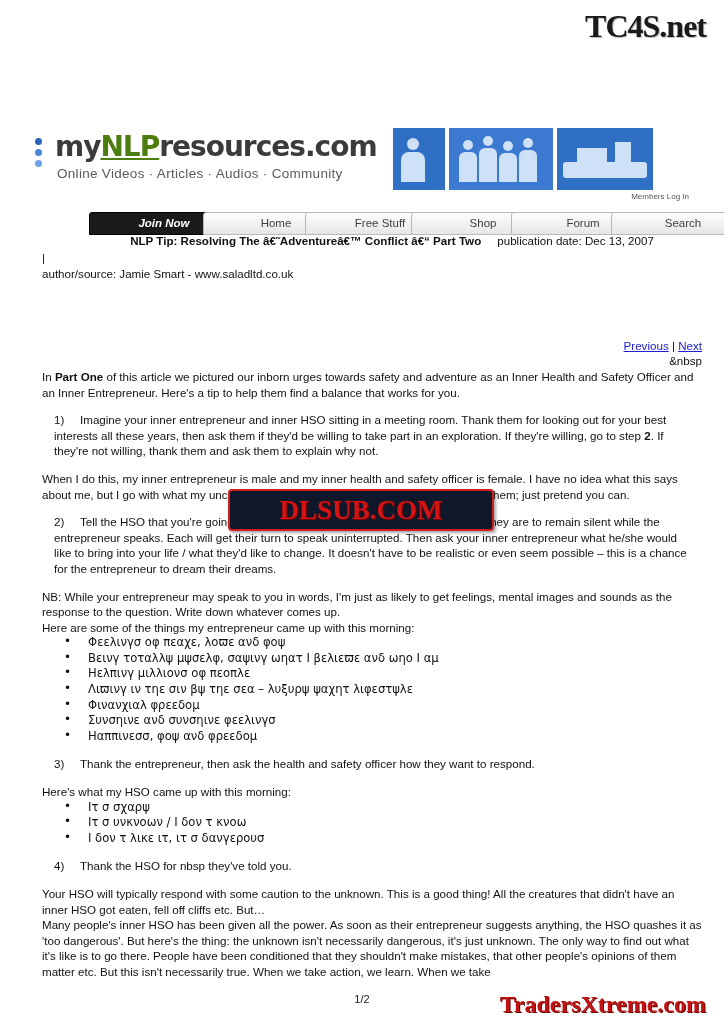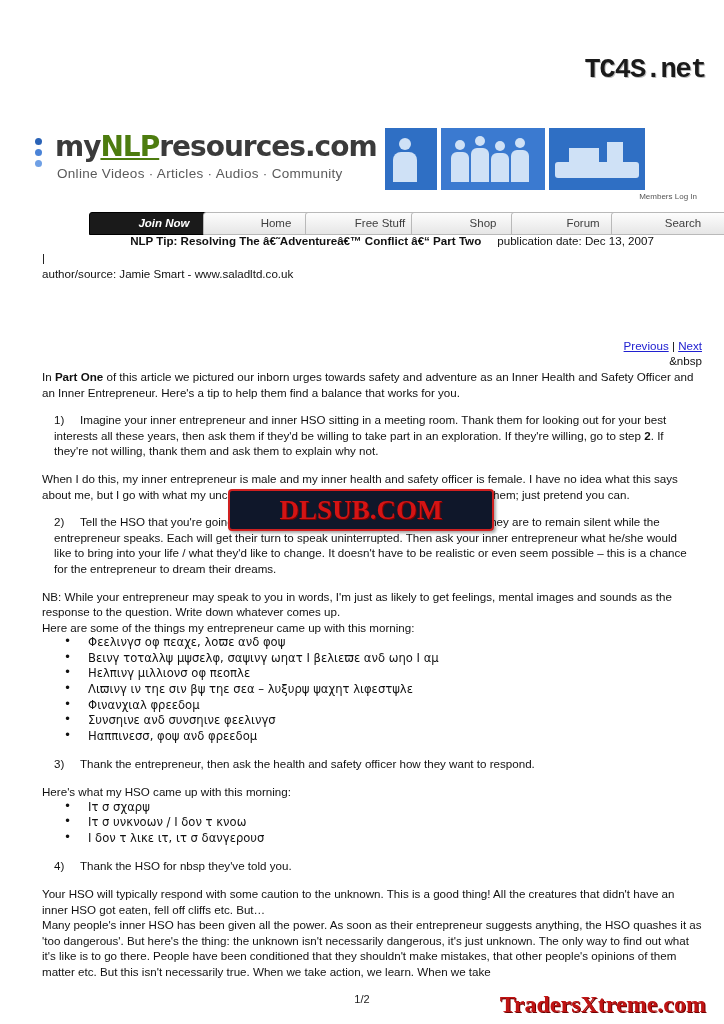--- a/index.html
+++ b/index.html
@@ -14,27 +14,26 @@
     font-family: "Liberation Sans", sans-serif;
     color: #000000;
     overflow: hidden;
   }
 
   
   .tc4s {
     position: absolute;
     top: 8px;
     right: 18px;
-    font-family: Liberation Mono, monospace;
-    font-weight: bold;
-    font-size: 27px;
+    font-family: Liberation Serif, serif;
+    font-weight: bold;
+    font-size: 32px;
     color: #1a1a1a;
     letter-spacing: -1px;
     text-shadow: 1px 1px 0 #bdbdbd;
-    margin-top: 47px;
   }
 
   
   .banner {
     position: absolute;
     left: 33px;
     top: 128px;
     width: 612px;
     height: 105px;
   }
@@ -78,25 +77,24 @@
     position: absolute;
     left: 24px;
     top: 38px;
     font-size: 13.5px;
     color: #5a5a5a;
     letter-spacing: 0.3px;
     white-space: nowrap;
   }
   .banner-pics {
     position: absolute;
-    left: 352px;
+    left: 360px;
     top: 0;
     width: 296px;
     height: 62px;
-    padding-left: 16px;
   }
   .pic {
     position: absolute;
     top: 0;
     height: 62px;
     background: #2f6fc4;
     overflow: hidden;
   }
   .pic.p1 { left: 0; width: 52px; background:#2f6fc4; }
   .pic.p2 { left: 56px; width: 104px; background:#3b7ad0; }

